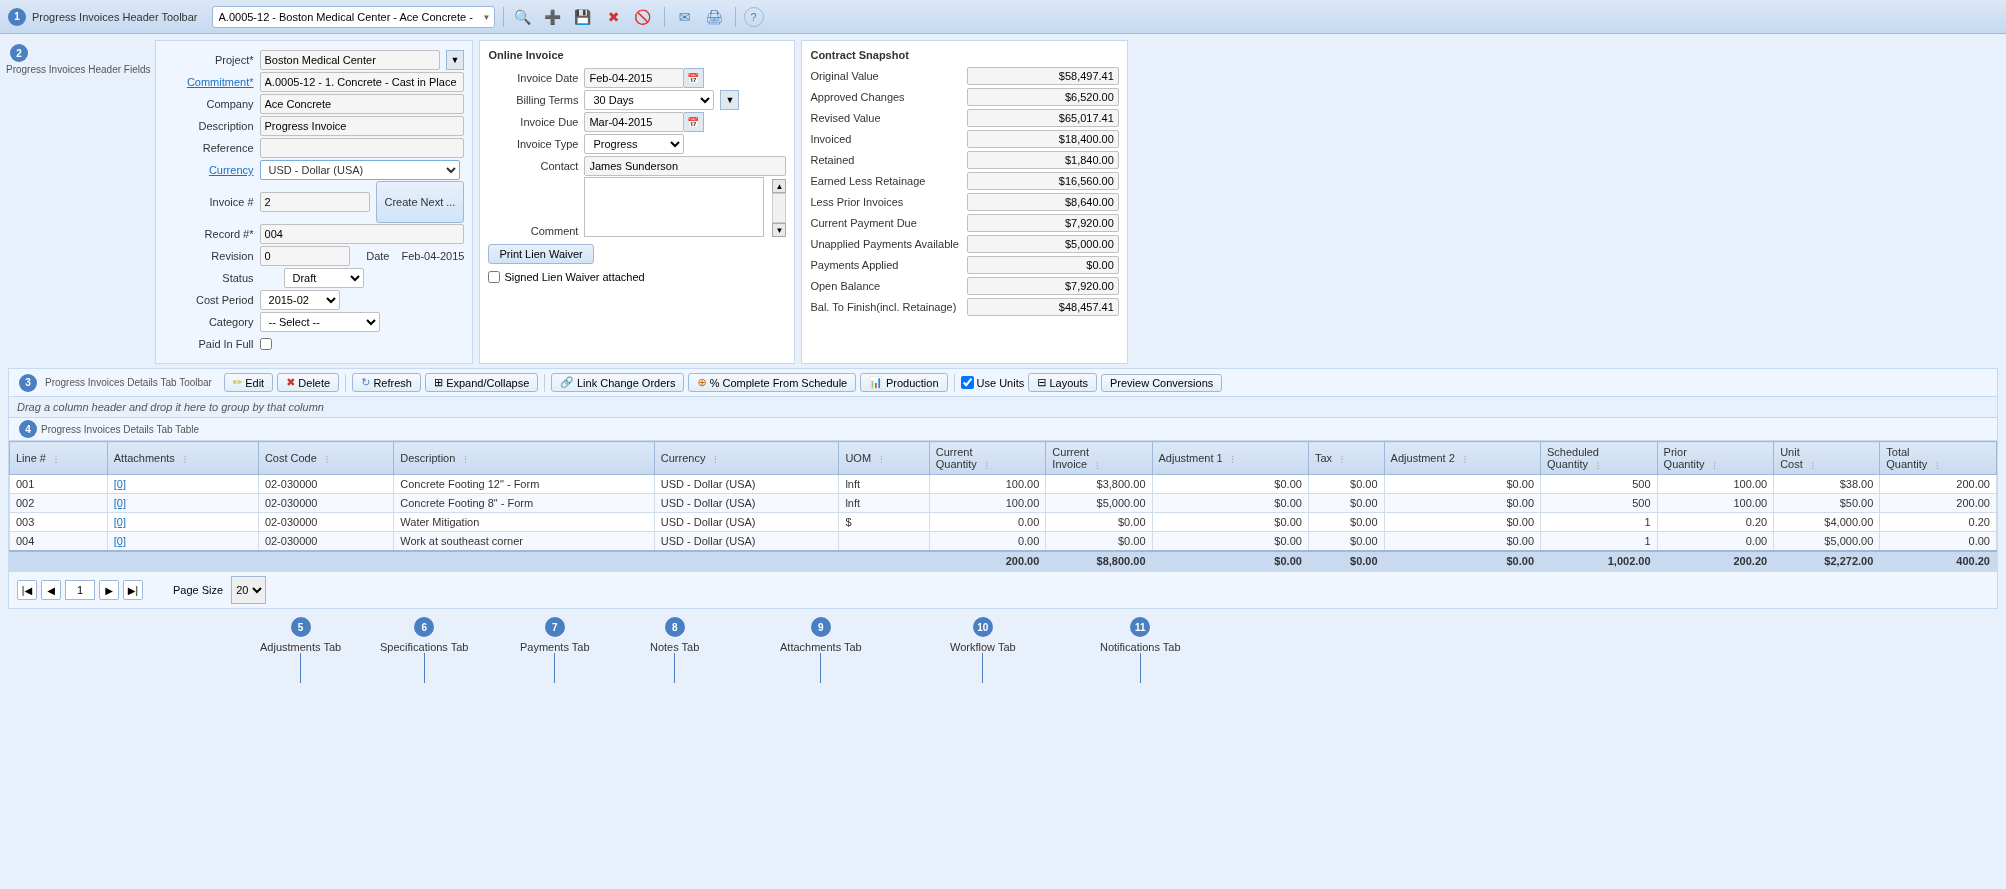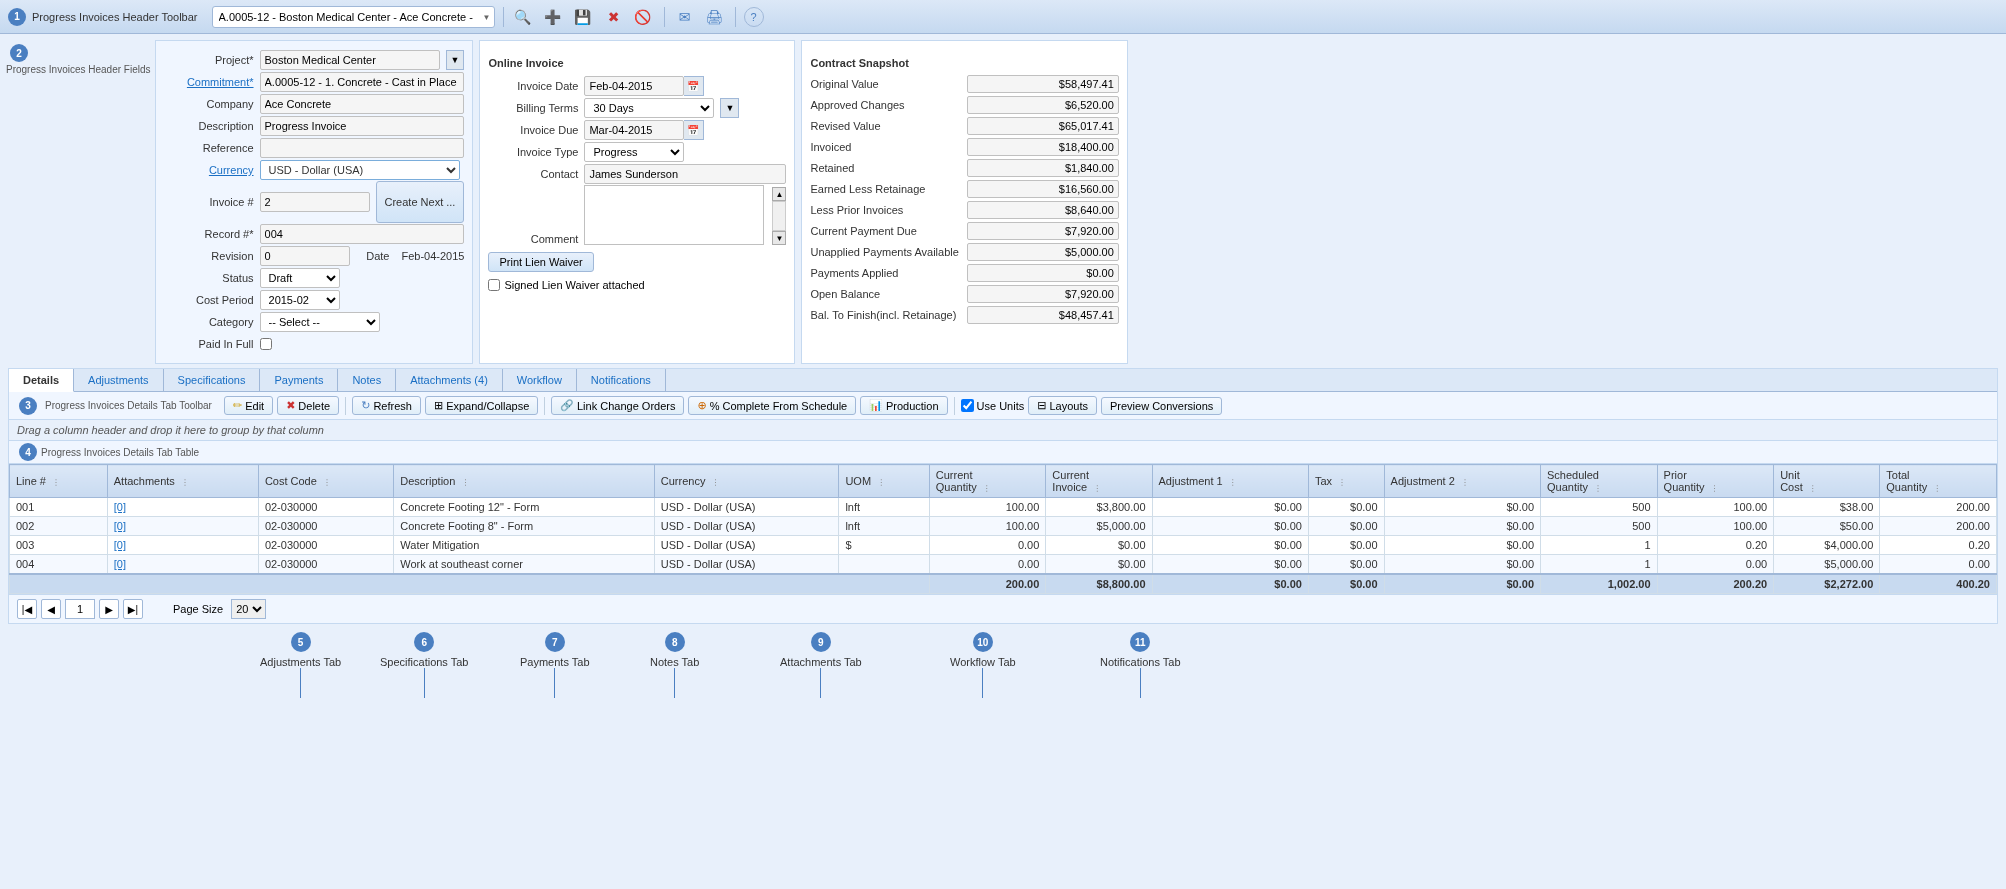--- a/index.html
+++ b/index.html
@@ -83,21 +83,21 @@
     }
     .btn-small {
       background: linear-gradient(to bottom, #e8f0fb, #d0e4f7);
       border: 1px solid #a0b8d8;
       border-radius: 3px;
       padding: 14px 8px;
       font-size: 11px;
       cursor: pointer;
       color: #333;
     }
-    .section-title { font-weight: bold; color: #333; margin-bottom: 6px; font-size: 11px; margin-top: 8px; }
+    .section-title { font-weight: bold; color: #333; margin-bottom: 6px; font-size: 11px; }
     .date-input-wrap { position: relative; display: inline-flex; align-items: center; }
     .date-input-wrap input {
       background: #f5f5f5;
       border: 1px solid #c0c0c0;
       border-radius: 2px;
       padding: 2px 4px;
       height: 20px;
       font-size: 11px;
       width: 100px;
     }
@@ -344,21 +344,21 @@
       <input class="field-input" style="width: 60px;" type="text" value="004">
     </div>
     <div class="field-row">
       <span class="field-label">Revision</span>
       <input class="field-input" style="width: 50px;" type="text" value="0">
       <span style="margin-left:10px;color:#333;">Date</span>
       <span style="margin-left:6px;color:#333;">Feb-04-2015</span>
     </div>
     <div class="field-row">
       <span class="field-label">Status</span>
-      <select class="field-select" style="min-width:80px;">
+      <select class="field-select" style="min-width:80px;margin-left:24px;">
         <option>Draft</option>
       </select>
     </div>
     <div class="field-row">
       <span class="field-label">Cost Period</span>
       <select class="field-select" style="min-width:80px;">
         <option>2015-02</option>
       </select>
     </div>
     <div class="field-row">
@@ -471,30 +471,20 @@
       <input type="text" class="snapshot-value" readonly="" value="$7,920.00" style="">
     </div>
     <div class="snapshot-row">
       <span class="snapshot-label">Bal. To Finish(incl. Retainage)</span>
       <input type="text" class="snapshot-value" readonly="" value="$48,457.41" style="">
     </div>
   </div>
 </div>
 
 <div class="tabs-section">
-  <div class="tabs-bar">
-    <div class="tab active">Details</div>
-    <div class="tab">Adjustments</div>
-    <div class="tab">Specifications</div>
-    <div class="tab">Payments</div>
-    <div class="tab">Notes</div>
-    <div class="tab">Attachments (4)</div>
-    <div class="tab">Workflow</div>
-    <div class="tab">Notifications</div>
-  </div>
 
   <div class="detail-toolbar">
     <span class="badge-num" style="margin-right:4px;">3</span>
     <span style="font-size:10px;color:#555;margin-right:8px;white-space:nowrap;">Progress Invoices Details Tab Toolbar</span>
     <button class="detail-toolbar-btn">
       <span style="color:#cc9900;">✏</span>
       <span>Edit</span>
     </button>
     <button class="detail-toolbar-btn">
       <span style="color:#cc3333;">✖</span>
@@ -649,21 +639,21 @@
     </table>
   </div>
 
   <div class="pagination">
     <button class="page-btn">|◀</button>
     <button class="page-btn">◀</button>
     <input type="text" class="page-input" value="1" style="">
     <button class="page-btn">▶</button>
     <button class="page-btn">▶|</button>
     <span style="margin-left:26px;font-size:11px;">Page Size</span>
-    <select style="margin-left:4px;height:20px;font-size:11px;border:1px solid #a0b8d8;">
+    <select style="margin-left:4px;height:28px;font-size:11px;border:1px solid #a0b8d8;">
       <option>20</option>
     </select>
   </div>
 </div>
 
 <div style="position:relative;height:130px;background:#e8f0fb;margin-top:8px;">
 
   <div style="position:absolute;left:260px;top:0;display:flex;flex-direction:column;align-items:center;">
     <div class="annotation-circle">5</div>
     <div style="font-size:11px;color:#333;text-align:right;">Adjustments Tab</div>

